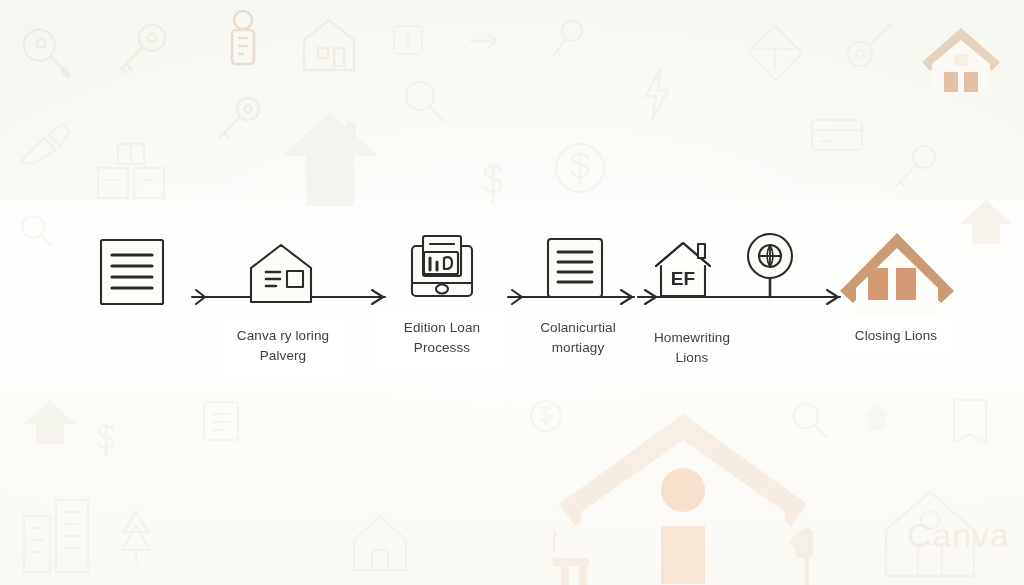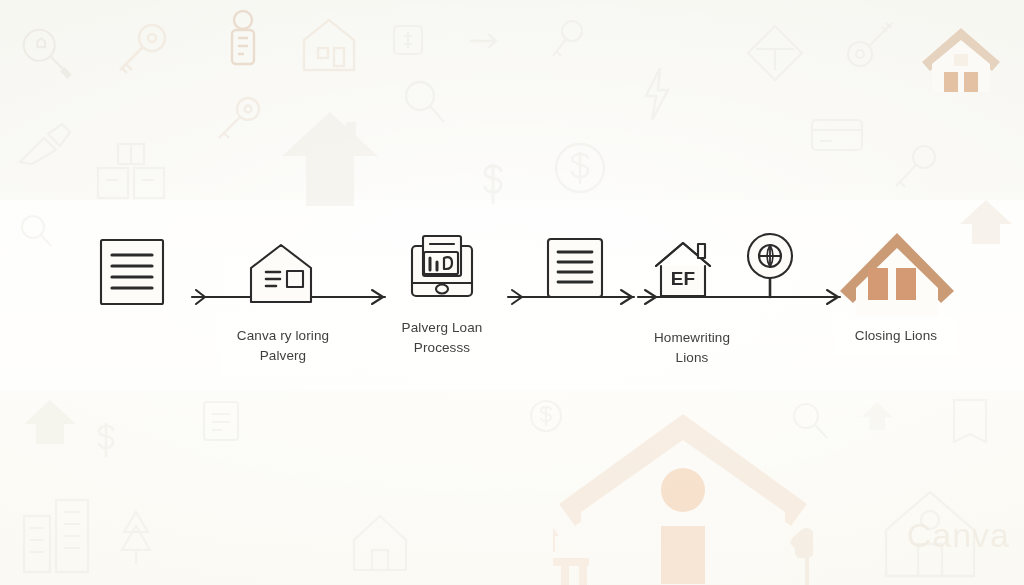--- a/index.html
+++ b/index.html
@@ -429,22 +429,24 @@
         <rect x="868" y="268" width="20" height="32" fill="#d49a74"></rect>
         <rect x="896" y="268" width="20" height="32" fill="#d49a74"></rect>
       </g>
     </svg>
   </div>
 
 
   <div class="step-label" style="left:220px;top:318px;width:126px;">Canva ry loring
 Palverg</div>
 
-  <div class="step-label" style="left:378px;top:310px;width:128px;">Palverg Loan
+  <div class="step-label" style="left:378px;top:310px;width:128px;">Edition Loan
 Processs</div>
 
+  <div class="step-label no-card" style="left:514px;top:310px;width:128px;">Colanicurtial
+mortiagy</div>
 
   <div class="step-label no-card" style="left:628px;top:320px;width:128px;">Homewriting
 Lions</div>
 
   <div class="step-label" style="left:835px;top:318px;width:122px;">Closing Lions</div>
 
 </div>
 
 </body></html>

